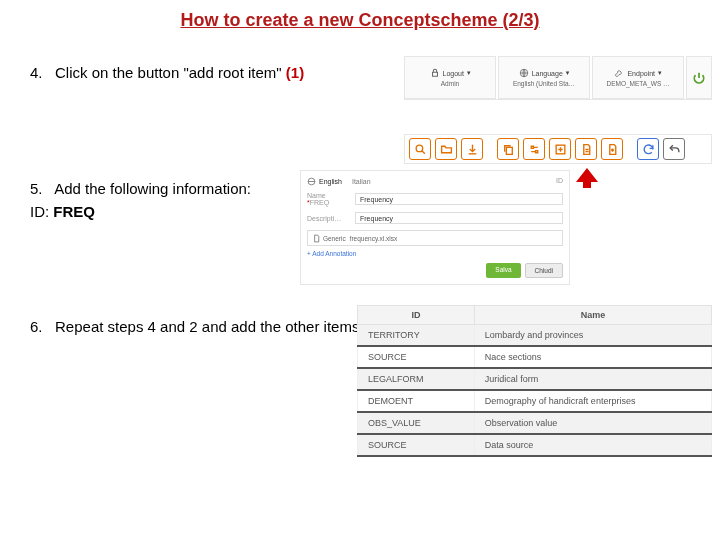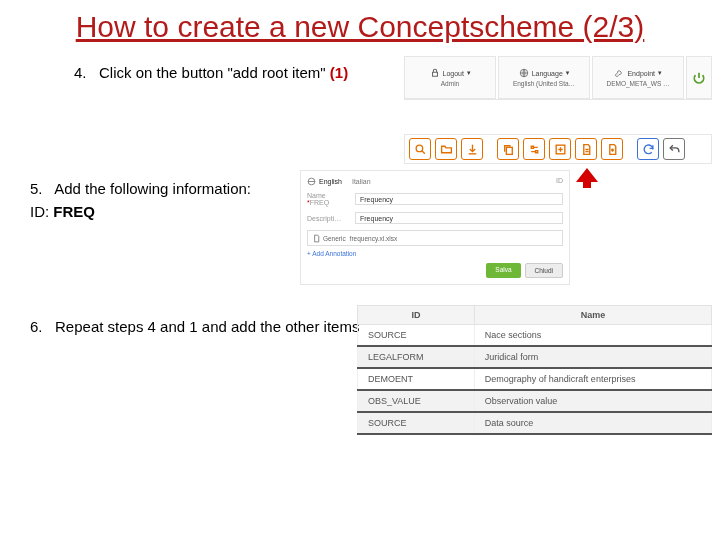--- a/index.html
+++ b/index.html
@@ -6,37 +6,37 @@
   html, body { margin:0; padding:0; }
   body {
     width:720px; height:540px;
     font-family: Arial, Helvetica, sans-serif;
     background:#ffffff;
     position:relative;
     overflow:hidden;
   }
   .title {
     color:#b31b1b;
-    font-size:30px;
-    font-weight:normal;
+    font-size:18px;
+    font-weight:bold;
     text-decoration:underline;
     text-align:center;
     padding:10px 0 18px 0;
   }
   .instructions {
     position:absolute;
     left:30px;
     width:360px;
     font-size:15px;
     color:#000;
   }
   .instructions .step { margin-bottom:2px; }
   .instructions .red-ref { color:#c00000; font-weight:bold; }
   .instructions .line { line-height:1.4; }
-  .step4 { top:62px;margin-left:44px; }
+  .step4 { top:62px; }
   .step5 { top:178px; }
   .step6 { top:316px; }
   .app-shot {
     position:absolute;
     right:8px;
   }
   
   .hdr {
     top:56px;
     width:308px;
@@ -195,21 +195,21 @@
   </div>
   <div class="line">
     <span>ID:</span>
     <b>FREQ</b>
   </div>
 </div>
 
 <div class="instructions step6">
   <div class="step line">
     <span>6.</span>&nbsp;&nbsp;
-    <span>Repeat steps 4 and 1 and add the other items</span>
+    <span>Repeat steps 4 and 2 and add the other items</span>
   </div>
 </div>
 
 <div class="app-shot hdr">
   <div class="hdr-cell">
     <div class="top">
       <svg class="mini-ico" viewBox="0 0 24 24" fill="none" stroke="#666" stroke-width="2.5">
           <rect x="6" y="10" width="12" height="10" rx="1"></rect>
           <path d="M8 10V7a4 4 0 018 0v3"></path>
         </svg>
@@ -363,20 +363,24 @@
 </div>
 
 <table class="app-shot table">
   <thead>
     <tr>
       <th style="width:33%">ID</th>
       <th>Name</th>
     </tr>
   </thead>
   <tbody>
+    <tr class="alt">
+        <td>TERRITORY</td>
+        <td>Lombardy and provinces</td>
+      </tr>
     <tr>
         <td>SOURCE</td>
         <td>Nace sections</td>
       </tr>
     <tr class="alt">
         <td>LEGALFORM</td>
         <td>Juridical form</td>
       </tr>
     <tr>
         <td>DEMOENT</td>

